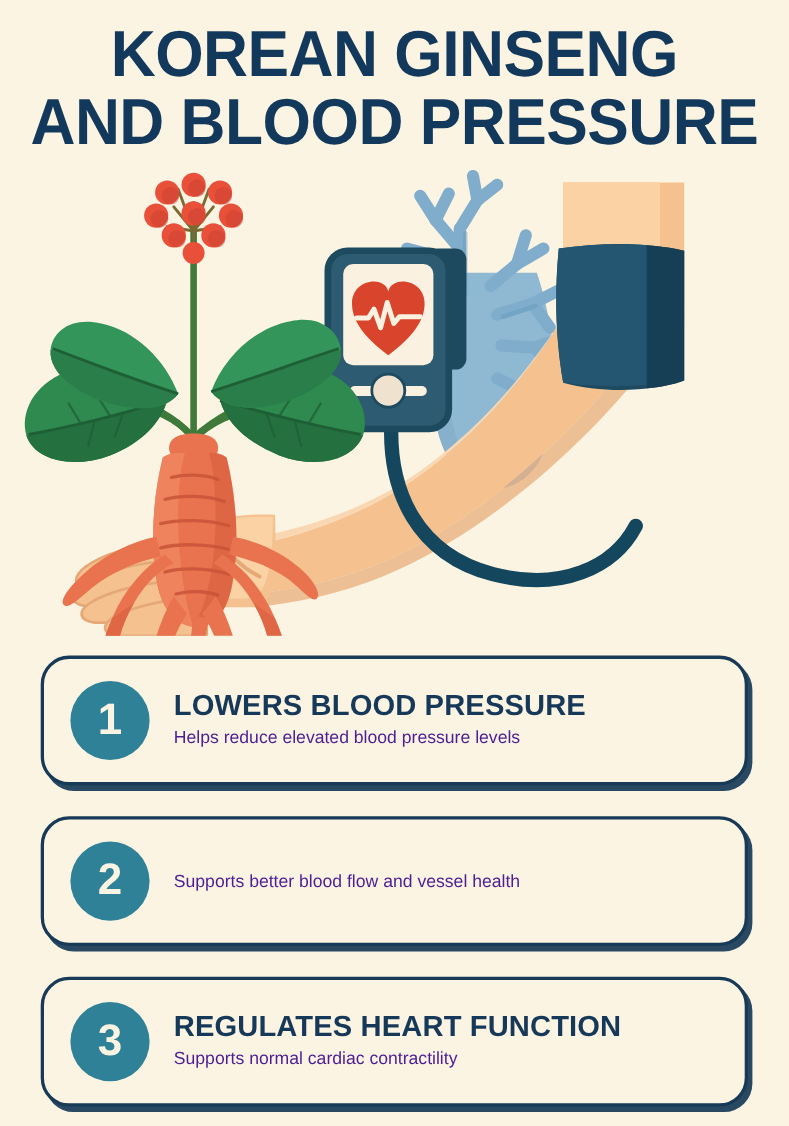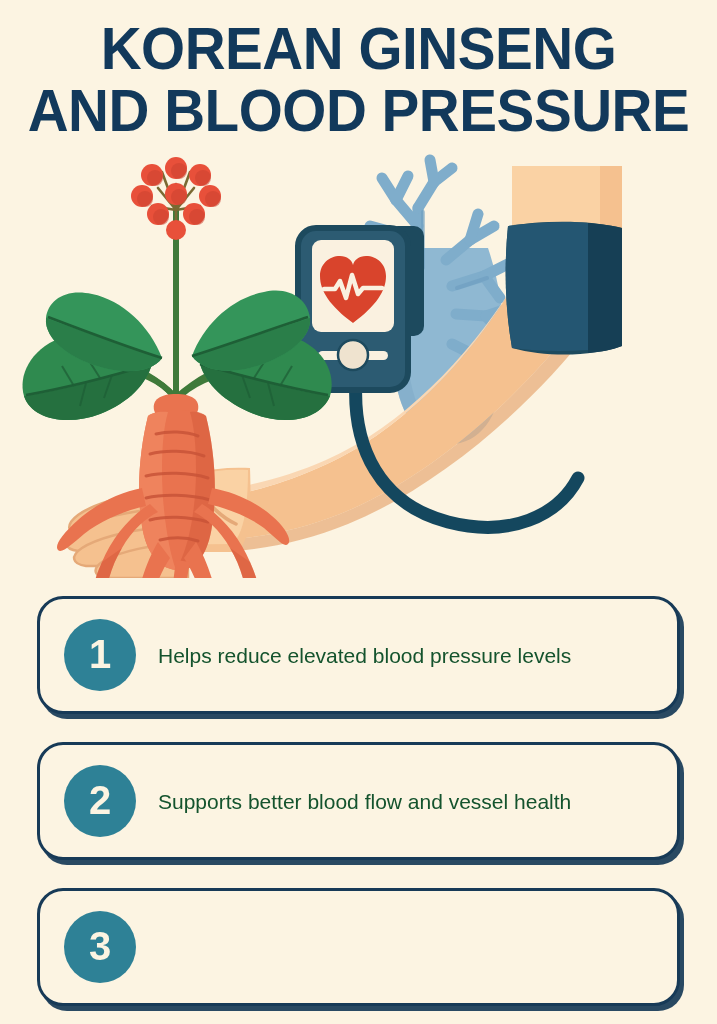--- a/index.html
+++ b/index.html
@@ -96,22 +96,22 @@
   .card-heading {
     font-size: 26.5px;
     font-weight: bold;
     letter-spacing: 0.1px;
     color: #16395A;
     text-transform: uppercase;
     line-height: 30px;
     white-space: nowrap;
   }
   .card-desc {
-    font-size: 21px;
-    color: #14532d;
+    font-size: 16px;
+    color: #4c1d95;
     line-height: 28px;
     margin-top: 1px;
     white-space: nowrap;
   }
 </style>
 </head>
 <body>
 
 <div id="poster">
 
@@ -342,29 +342,34 @@
       </g>
 
     </svg>
   </div>
 
   <div class="cards">
 
     <div class="card">
       <div class="badge">1</div>
       <div class="card-text">
+        <div class="card-heading">LOWERS BLOOD PRESSURE</div>
         <div class="card-desc">Helps reduce elevated blood pressure levels</div>
       </div>
     </div>
 
     <div class="card">
       <div class="badge">2</div>
       <div class="card-text">
         <div class="card-desc">Supports better blood flow and vessel health</div>
       </div>
     </div>
 
     <div class="card">
       <div class="badge">3</div>
+      <div class="card-text">
+        <div class="card-heading">REGULATES HEART FUNCTION</div>
+        <div class="card-desc">Supports normal cardiac contractility</div>
+      </div>
     </div>
 
   </div>
 </div>
 
 </body></html>

